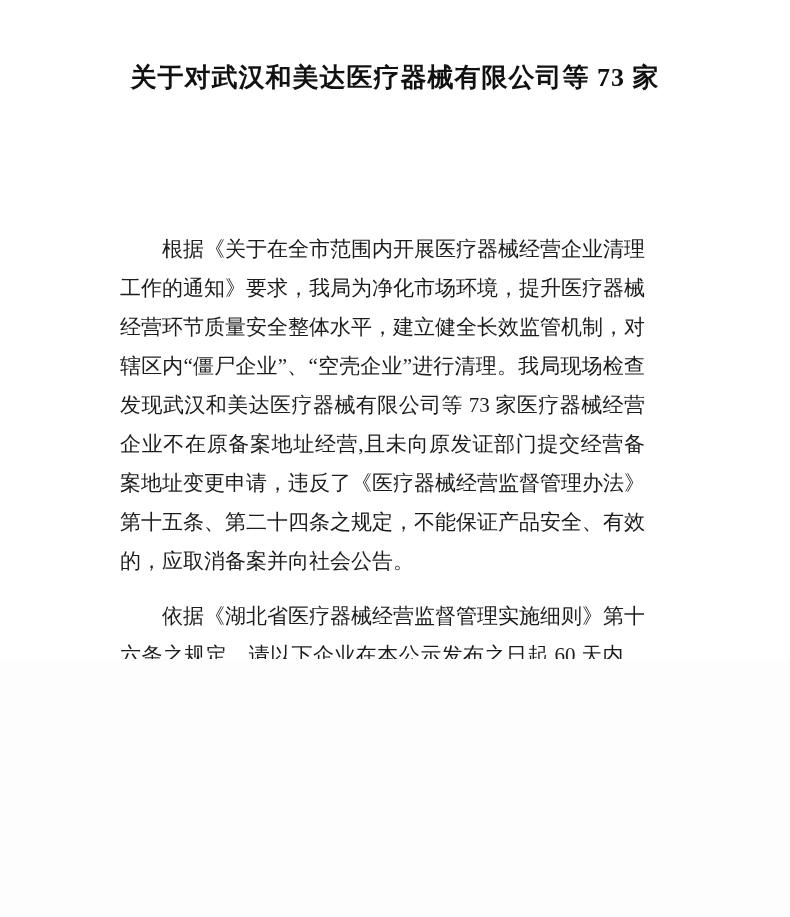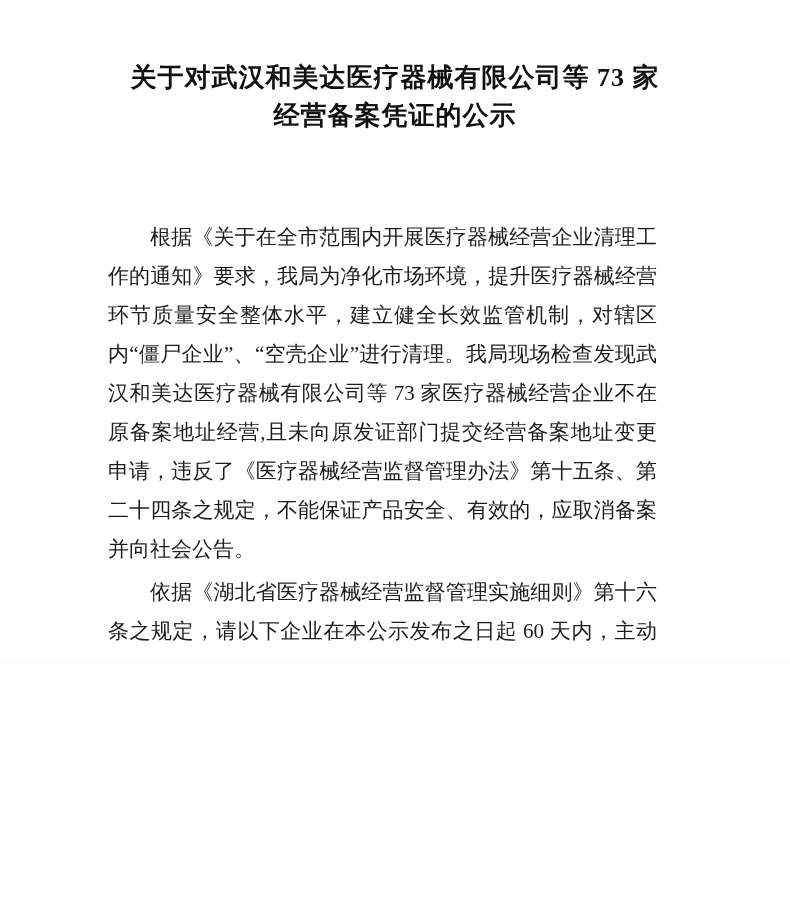--- a/index.html
+++ b/index.html
@@ -28,21 +28,21 @@
   }
   .doc-body {
     position: absolute;
     top: 214px; left: 104px;
     width: 557px;
     font-size: 21px;
     line-height: 39px;
     text-align: justify;
     color: #1c1c1c;
   }
-  .doc-body p { margin: 4px; text-indent: 2em; }
+  .doc-body p { margin: 16px; text-indent: 2em; }
   .attachment-line { margin-top: 37px; }
   .sig-block {
     position: absolute;
     z-index: 2;
     font-size: 20px;
     color: #1c1c1c;
     white-space: nowrap;
   }
   .sig-left  { left: 140px; top: 800px; }
   .sig-right { left: 456px; top: 800px; }
@@ -76,21 +76,20 @@
     font-family: "DejaVu Sans", sans-serif;
   }
 </style>
 </head>
 <body>
 
 <div class="page">
 
   <header class="doc-title">
     <div>关于对武汉和美达医疗器械有限公司等 73 家</div>
-    <div>经营备案凭证的公示</div>
   </header>
 
   <main class="doc-body">
     <p>根据《关于在全市范围内开展医疗器械经营企业清理工作的通知》要求，我局为净化市场环境，提升医疗器械经营环节质量安全整体水平，建立健全长效监管机制，对辖区内“僵尸企业”、“空壳企业”进行清理。我局现场检查发现武汉和美达医疗器械有限公司等 73 家医疗器械经营企业不在原备案地址经营,且未向原发证部门提交经营备案地址变更申请，违反了《医疗器械经营监督管理办法》第十五条、第二十四条之规定，不能保证产品安全、有效的，应取消备案并向社会公告。</p>
     <p>依据《湖北省医疗器械经营监督管理实施细则》第十六条之规定，请以下企业在本公示发布之日起 60 天内，主动联系我局说明情况(联系电话 027-47636903)。逾期未说明情况将由原发证部门依法取消医疗器械经营备案凭证。</p>
   </main>
 
   <div class="sig-block sig-left">
     <div class="sig-agency">武汉市江夏区市场监督管理局</div>
     <div class="sig-date">2026 年 4 月 22 日</div>

